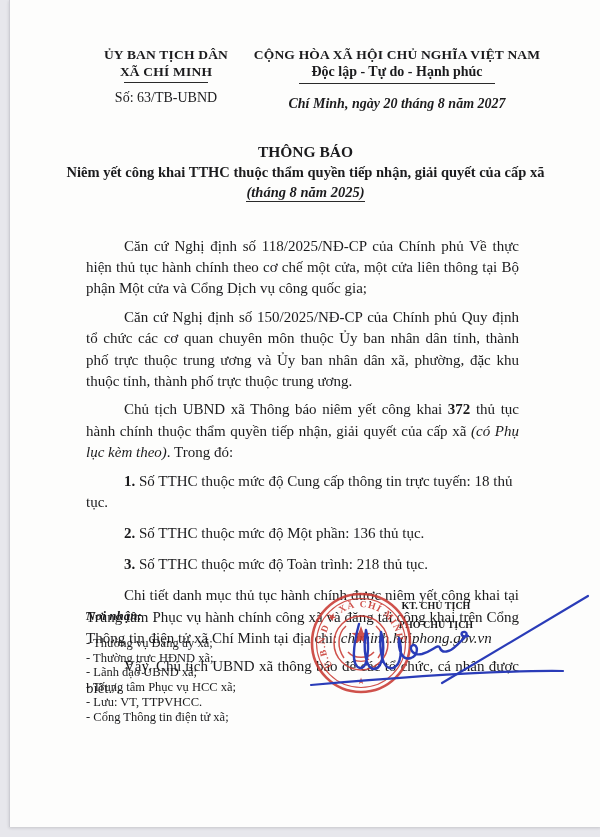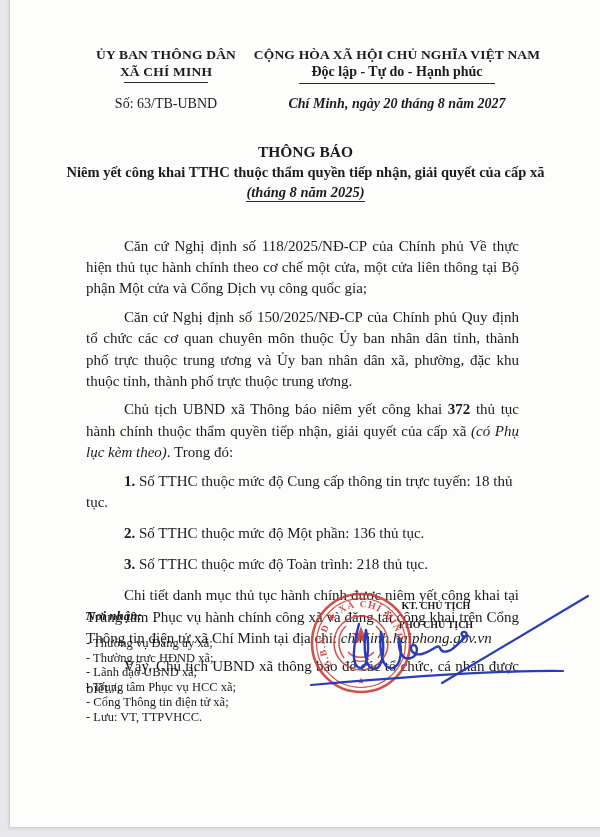--- a/index.html
+++ b/index.html
@@ -18,21 +18,21 @@
     border-left:1px solid #cdcdd4;
     box-shadow:0 1px 3px rgba(0,0,0,.15);
   }
   
   .hdr-left{position:absolute;left:22px;top:46px;width:268px;text-align:center;}
   .hdr-right{position:absolute;left:232px;top:46px;width:310px;text-align:center;}
   .hdr-line{font-weight:bold;font-size:13.5px;line-height:17px;letter-spacing:.2px;}
   .hdr-line2{font-weight:bold;font-size:14px;line-height:18px;}
   .rule-short{width:84px;height:1px;background:#2a2a2a;margin:2px auto 0;}
   .rule-motto{width:196px;height:1px;background:#2a2a2a;margin:2px auto 0;}
-  .doc-number{font-size:14px;margin-top:13px;}
+  .doc-number{font-size:14px;margin-top:7px;}
   .date-line{font-size:14px;font-weight:bold;font-style:italic;margin-top:12px;}
   
   .title-block{position:absolute;left:0;top:142px;width:591px;text-align:center;}
   .title-main{font-size:15.5px;font-weight:bold;line-height:20px;}
   .title-sub{font-size:14.5px;font-weight:bold;line-height:20px;}
   .title-period{font-size:14.5px;font-weight:bold;font-style:italic;line-height:20px;}
   .title-period span{border-bottom:1px solid #2a2a2a;padding-bottom:1px;}
   
   .body-text{position:absolute;left:76px;top:236px;width:433px;font-size:15px;line-height:21.2px;text-align:justify;}
   .body-text p{margin:0 0 7.5px;text-indent:38px;}
@@ -47,21 +47,21 @@
   .sig-title{position:absolute;left:330px;top:8px;width:192px;text-align:center;font-weight:bold;font-size:10px;line-height:19px;}
   .signer-name{position:absolute;left:322px;top:110px;width:208px;text-align:center;font-weight:bold;font-size:14.5px;}
   .ink{position:absolute;left:0;top:0;width:591px;height:239px;pointer-events:none;}
 </style>
 </head>
 <body>
 
 <div class="page">
 
   <div class="hdr-left">
-    <div class="hdr-line">ỦY BAN THÔNG DÂN</div>
+    <div class="hdr-line">ỦY BAN TỊCH DÂN</div>
     <div class="hdr-line">XÃ CHÍ MINH</div>
     <div class="rule-short"></div>
     <div class="doc-number">Số: 63/TB-UBND</div>
   </div>
 
   <div class="hdr-right">
     <div class="hdr-line">CỘNG HÒA XÃ HỘI CHỦ NGHĨA VIỆT NAM</div>
     <div class="hdr-line2">Độc lập - Tự do - Hạnh phúc</div>
     <div class="rule-motto"></div>
     <div class="date-line">Chí Minh, ngày 20 tháng 8 năm 2027</div>
@@ -85,22 +85,22 @@
   </div>
 
   <div class="footer">
 
     <div class="recipients">
       <div class="recipients-title">Nơi nhận:</div>
       <div class="recipient-line">- Thường vụ Đảng ủy xã;</div>
       <div class="recipient-line">- Thường trực HĐND xã;</div>
       <div class="recipient-line">- Lãnh đạo UBND xã;</div>
       <div class="recipient-line">- Trung tâm Phục vụ HCC xã;</div>
+      <div class="recipient-line">- Lưu: VT, TTPVHCC.</div>
       <div class="recipient-line">- Cổng Thông tin điện tử xã;</div>
-      <div class="recipient-line">- Lưu: VT, TTPVHCC.</div>
     </div>
 
     <div class="sig-title">
       <div>KT. CHỦ TỊCH</div>
       <div>PHÓ CHỦ TỊCH</div>
     </div>
 
 
     <svg class="ink" viewBox="0 0 591 239">
 

